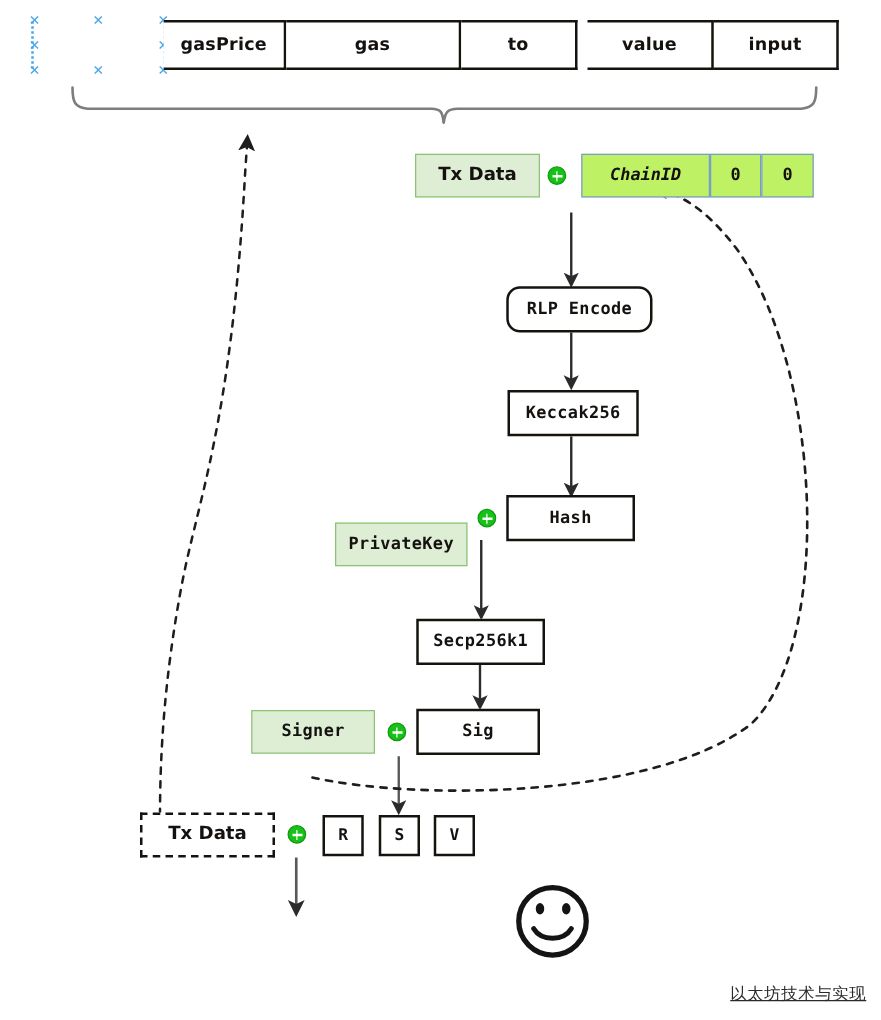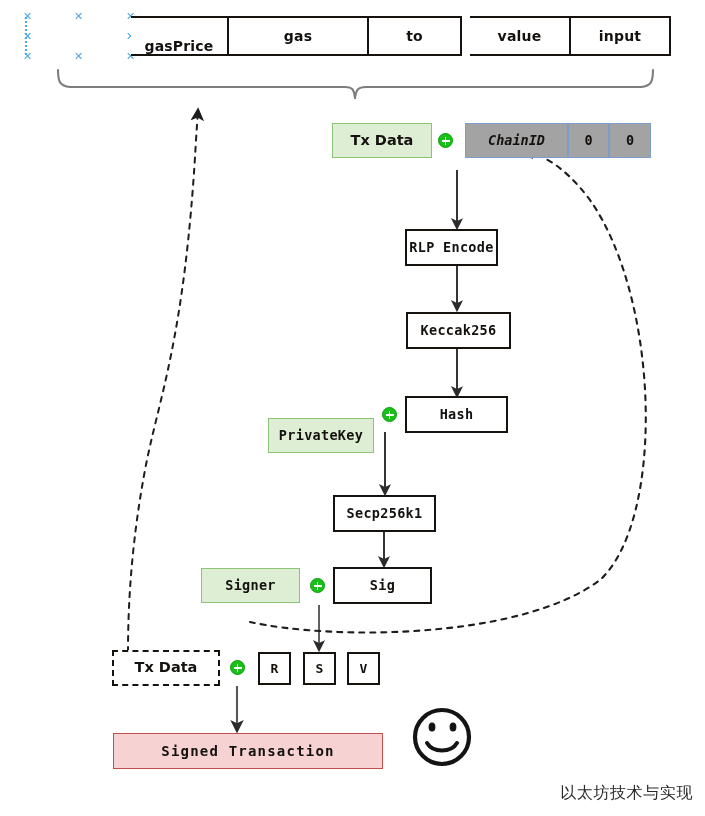--- a/index.html
+++ b/index.html
@@ -92,21 +92,21 @@
     letter-spacing: .3px;
     color: #14110f;
   }
   .green.sans {
     font-family: "DejaVu Sans", sans-serif;
     font-size: 14.5px;
     letter-spacing: 0;
   }
   
   .blue {
-    background: #a3a3a3;
+    background: #bef264;
     border: 1.4px solid #7a9ecb;
     font-family: "DejaVu Sans Mono", monospace;
     font-size: 13.5px;
     font-weight: 700;
     font-style: italic;
     color: #14110f;
   }
   .blue.plain { font-style: normal; }
   
   .red {
@@ -141,24 +141,25 @@
     content: "";
     position: absolute;
     background: #ffffff;
   }
   .plus::before { left: 2.5px; top: 5.8px; width: 8px; height: 1.8px; }
   .plus::after  { top: 2.5px; left: 5.6px; height: 8px; width: 1.8px; }
   
   .footer {
     position: absolute;
     font-family: "DejaVu Serif", serif;
-    font-size: 16px;
+    font-size: 13px;
     color: #2a2a2a;
     letter-spacing: .6px;
     white-space: nowrap;
+    text-decoration: underline;
   }
 </style>
 </head>
 <body>
 
 <div id="canvas">
 
   <svg id="svg-layer" viewBox="0 0 705 816">
     <defs>
       <marker id="arrow" markerWidth="9" markerHeight="9" refX="5.2" refY="3.2" orient="auto" markerUnits="strokeWidth">
@@ -206,21 +207,21 @@
   <div class="handle" style="left:23px; top:12px;">✕</div>
   <div class="handle" style="left:74px; top:12px;">✕</div>
   <div class="handle" style="left:126px; top:12px;">✕</div>
   <div class="handle" style="left:23px; top:32px;">✕</div>
   <div class="handle" style="left:126px; top:32px;">✕</div>
   <div class="handle" style="left:23px; top:52px;">✕</div>
   <div class="handle" style="left:74px; top:52px;">✕</div>
   <div class="handle" style="left:126px; top:52px;">✕</div>
   <div class="sel-dash" style="left:25px; top:17px; width:108px; height:38px;"></div>
 
-  <div class="node field-box nobr" style="left:131px; top:16px; width:98px; height:40px;align-items:flex-end;">
+  <div class="node field-box nobr" style="left:131px; top:16px; width:98px; height:40px;">
     <span>gasPrice</span>
   </div>
   <div class="node field-box nobr" style="left:229px; top:16px; width:140px; height:40px;">
     <span>gas</span>
   </div>
   <div class="node field-box nobr" style="left:369px; top:16px; width:93px; height:40px;">
     <span>to</span>
   </div>
   <div class="node field-box nobr" style="left:571px; top:16px; width:100px; height:40px;">
     <span>input</span>
@@ -237,21 +238,21 @@
   <div class="node blue" style="left:465px; top:123px; width:103px; height:35px;">
     <span>ChainID</span>
   </div>
   <div class="node blue plain" style="left:568px; top:123px; width:41px; height:35px;">
     <span>0</span>
   </div>
   <div class="node blue plain" style="left:609px; top:123px; width:42px; height:35px;">
     <span>0</span>
   </div>
 
-  <div class="node proc" style="left:405px; top:229px; width:93px; height:37px;">
+  <div class="node proc" style="left:405px; top:229px; width:117px; height:37px;border-radius:11px;">
     <span>RLP Encode</span>
   </div>
 
   <div class="node proc" style="left:406px; top:312px; width:105px; height:37px;">
     <span>Keccak256</span>
   </div>
 
   <div class="node green" style="left:268px; top:397px; width:106px; height:35px;margin-top:21px;">
     <span>PrivateKey</span>
   </div>
@@ -280,19 +281,16 @@
   <div class="node proc-sm" style="left:258px; top:652px; width:33px; height:33px;">
     <span>R</span>
   </div>
   <div class="node proc-sm" style="left:303px; top:652px; width:33px; height:33px;">
     <span>S</span>
   </div>
   <div class="node proc-sm" style="left:347px; top:652px; width:33px; height:33px;">
     <span>V</span>
   </div>
 
-  <div class="node red" style="left:113px; top:733px; width:270px; height:36px;">
-    <span>Signed Transaction</span>
-  </div>
 
   <div class="footer" style="right:12px; bottom:12px;">以太坊技术与实现</div>
 
 </div>
 
 </body></html>

